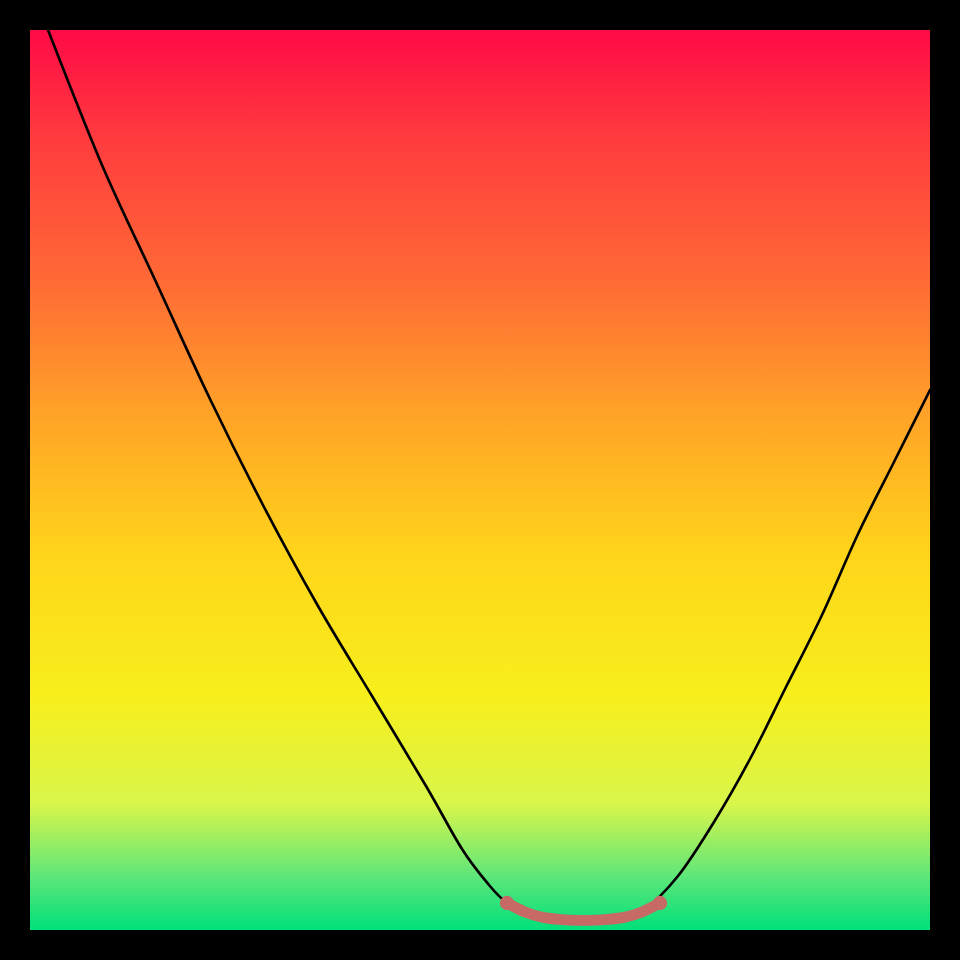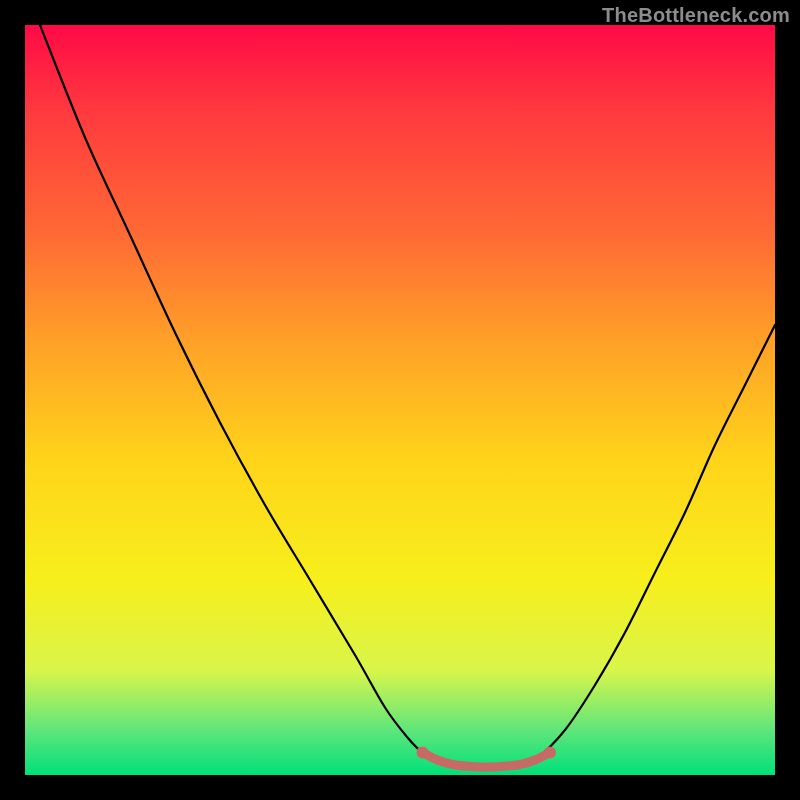--- a/index.html
+++ b/index.html
@@ -57,21 +57,20 @@
     font-weight: 600;
     letter-spacing: 0.2px;
     user-select: none;
   }
 </style>
 </head>
 <body>
 
 <div class="frame">
 
-  <div class="watermark">TheBottleneck.com</div>
 
   <div class="plot">
     <div class="gradient"></div>
 
     <svg class="curve-layer" viewBox="0 0 750 750" preserveAspectRatio="none">
       <path fill="none" stroke="#000" stroke-width="2.2" stroke-linecap="round" stroke-linejoin="round" d="M 15,0 C 22.5,18.75 45,77.5 60,112.5 C 75,147.5 90.00000000000001,177.5 105.00000000000001,210 C 120.00000000000001,242.5 135,276.25 150,307.5 C 165,338.75 180,368.75 195,397.5 C 210,426.25 225,453.75 240,480 C 255,506.25 270,530 285,555 C 300,580 317.5,608.75 330,630 C 342.5,651.25 351.25,668.75 360,682.5 C 368.75,696.25 376.25,705 382.5,712.5 C 388.75,720 392.5,723.75 397.5,727.5 C 402.5,731.25 407.50000000000006,733 412.50000000000006,735 C 417.50000000000006,737 421.24999999999994,738.375 427.49999999999994,739.5 C 433.74999999999994,740.625 442.5,741.375 450,741.75 C 457.5,742.125 465,742.125 472.5,741.75 C 480,741.375 488.75,740.625 495,739.5 C 501.25,738.375 502.50000000000006,740.75 510.00000000000006,735 C 517.5,729.25 530,717.5 540,705 C 550,692.5 560,676.25 570,660 C 580,643.75 590,626.25 600,607.5 C 610,588.75 620,567.5 630,547.5 C 640,527.5 650,508.75 660,487.5 C 670,466.25 680,441.25 690,420 C 700,398.75 710,380 720,360 C 730,340 745,310 750,300"></path>
     </svg>
 
     <svg class="marker-layer" viewBox="0 0 750 750" preserveAspectRatio="none">
       <path fill="none" stroke-width="9" stroke-linecap="round" stroke-linejoin="round" d="M 397.5,727.5 C 400,728.75 407.50000000000006,733 412.50000000000006,735 C 417.50000000000006,737 421.24999999999994,738.375 427.49999999999994,739.5 C 433.74999999999994,740.625 442.5,741.375 450,741.75 C 457.5,742.125 465,742.125 472.5,741.75 C 480,741.375 488.75,740.625 495,739.5 C 501.25,738.375 505.00000000000006,737 510.00000000000006,735 C 515,733 522.5,728.75 525,727.5" stroke="#c76a66"></path>

